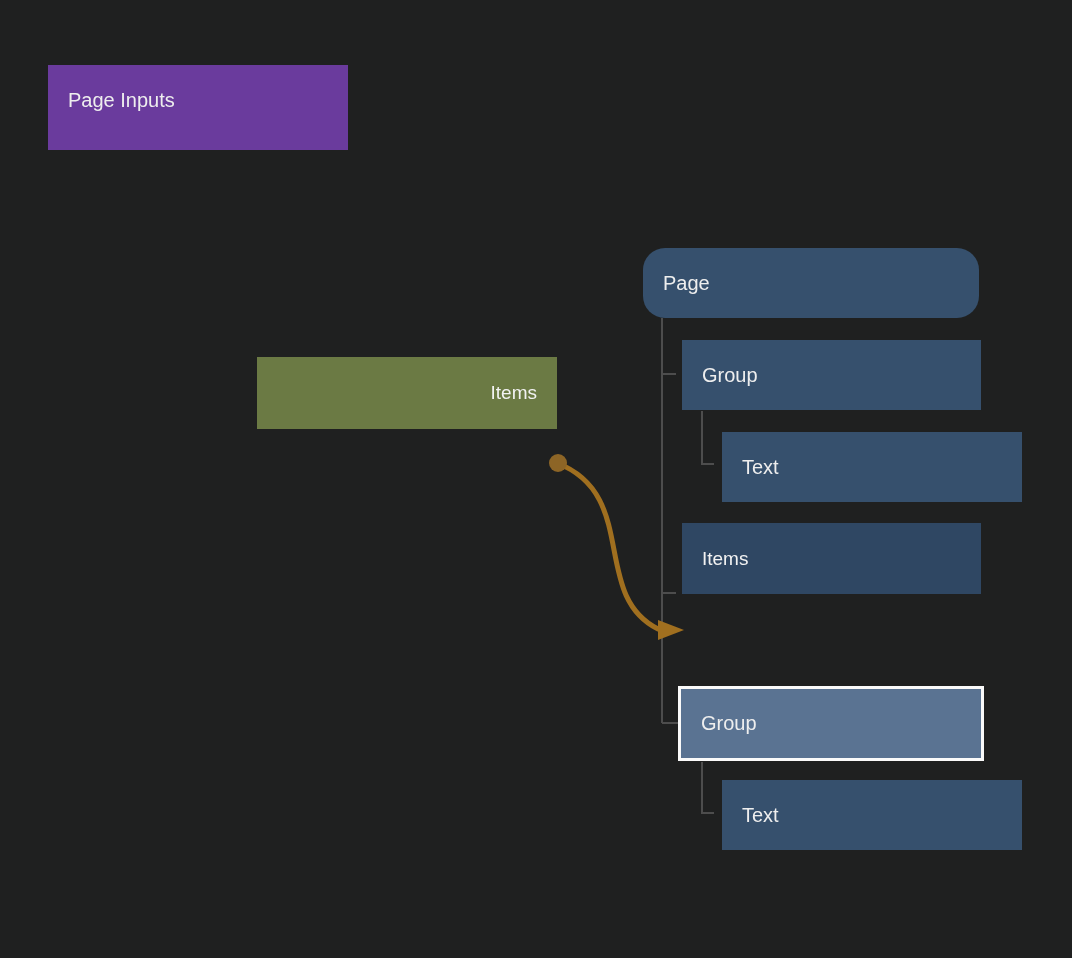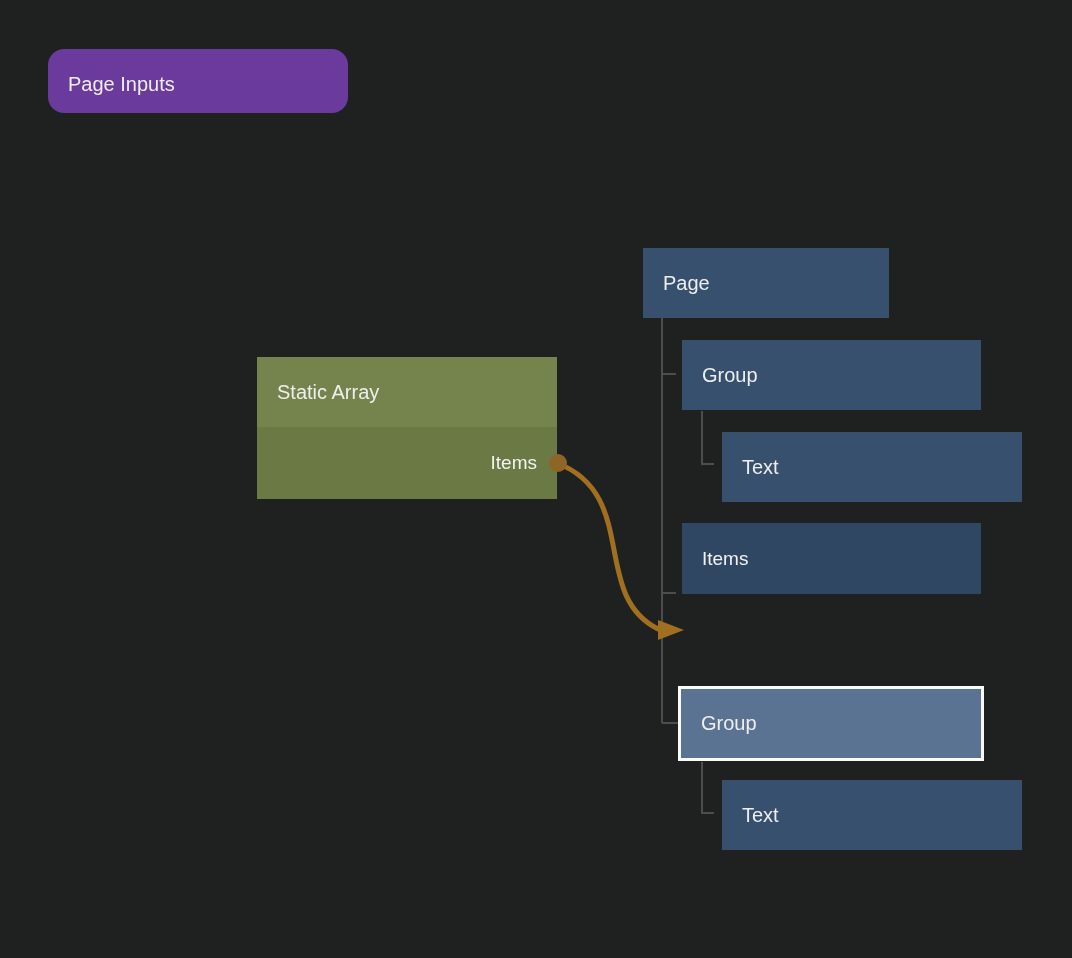--- a/index.html
+++ b/index.html
@@ -23,42 +23,41 @@
   }
   .node-title {
     display: block;
     padding-left: 20px;
     line-height: 70px;
     white-space: nowrap;
     overflow: hidden;
   }
   
   #page-inputs {
-    left: 48px; top: 49px; width: 300px; height: 64px;
+    left: 48px; top: 65px; width: 300px; height: 85px;
     background: #6a3b9d;
-    border-radius: 16px;
   }
   #page-inputs .node-title { line-height: 71px; }
 
   
   #static-array { left: 257px; top: 357px; width: 300px; }
   #static-array .header { background: #75834c; height: 70px; }
   #static-array .body   { background: #6b7a44; height: 72px; }
   .port-out {
     display: block;
     text-align: right;
     padding-right: 20px;
     font-size: 19px;
     line-height: 72px;
     color: #f2f2f2;
   }
 
   
   .tree-node { background: #36506d; height: 70px; }
-  #node-page     { left: 643px; top: 248px; width: 246px; }
+  #node-page     { left: 643px; top: 248px; width: 336px; border-radius: 22px; }
   #node-group-1  { left: 682px; top: 340px; width: 299px; }
   #node-text-1   { left: 722px; top: 432px; width: 300px; }
   #node-repeater { left: 682px; top: 523px; width: 299px; height: auto; }
   #node-repeater .header { background: #36506d; height: 70px; }
   #node-repeater .port-row {
     background: #2f4763;
     height: 71px;
   }
   .port-in {
     display: block;
@@ -97,23 +96,20 @@
       <path d="M702 411 L702 464 L714 464"></path>
       <path d="M702 762 L702 813 L714 813"></path>
     </g>
   </svg>
 
   <div class="node" id="page-inputs">
     <span class="node-title">Page Inputs</span>
   </div>
 
   <div class="node" id="static-array">
-    <div class="header">
-      <span class="node-title">Static Array</span>
-    </div>
     <div class="body">
       <span class="port-out">Items</span>
     </div>
   </div>
 
   <svg class="overlay">
     <path d="M557 463 C640 495 590 595 658 629" stroke="#a06f1f" stroke-width="5" fill="none" stroke-linecap="round"></path>
     <polygon points="658,620 684,630 658,640" fill="#a06f1f"></polygon>
     <circle cx="558" cy="463" r="9" fill="#8d6526"></circle>
   </svg>

